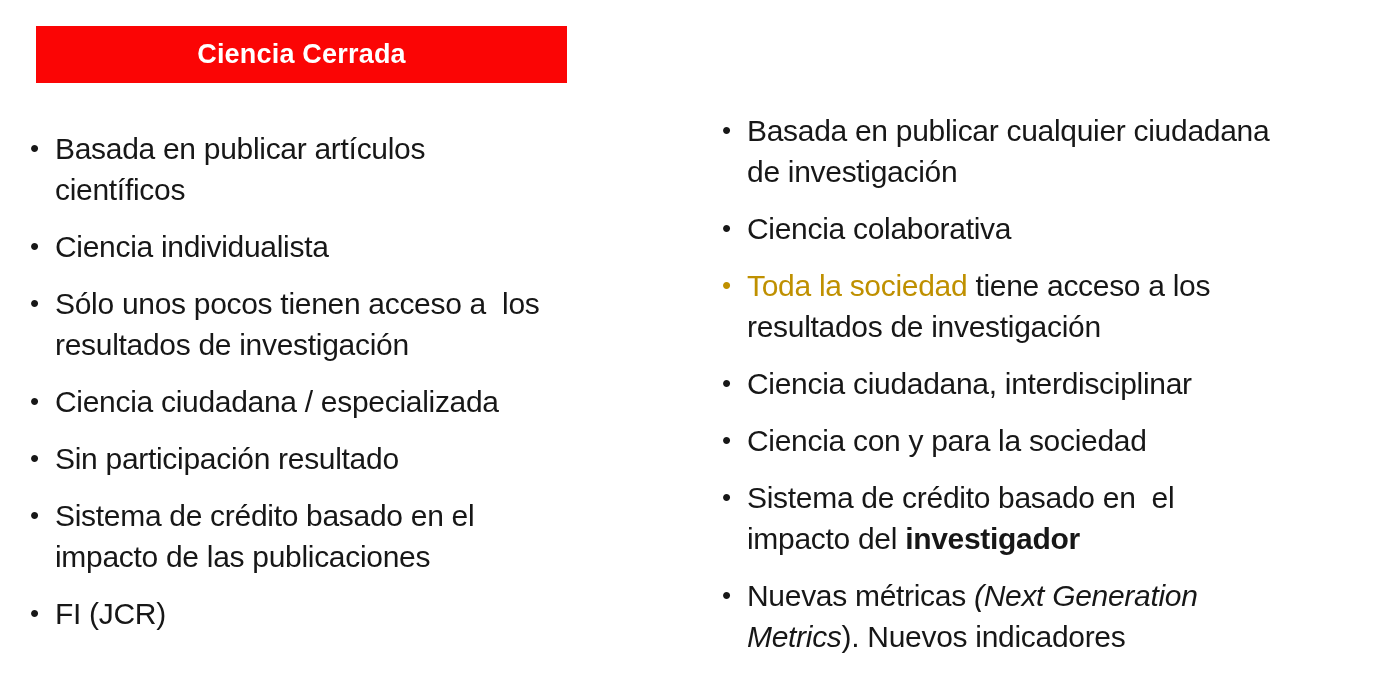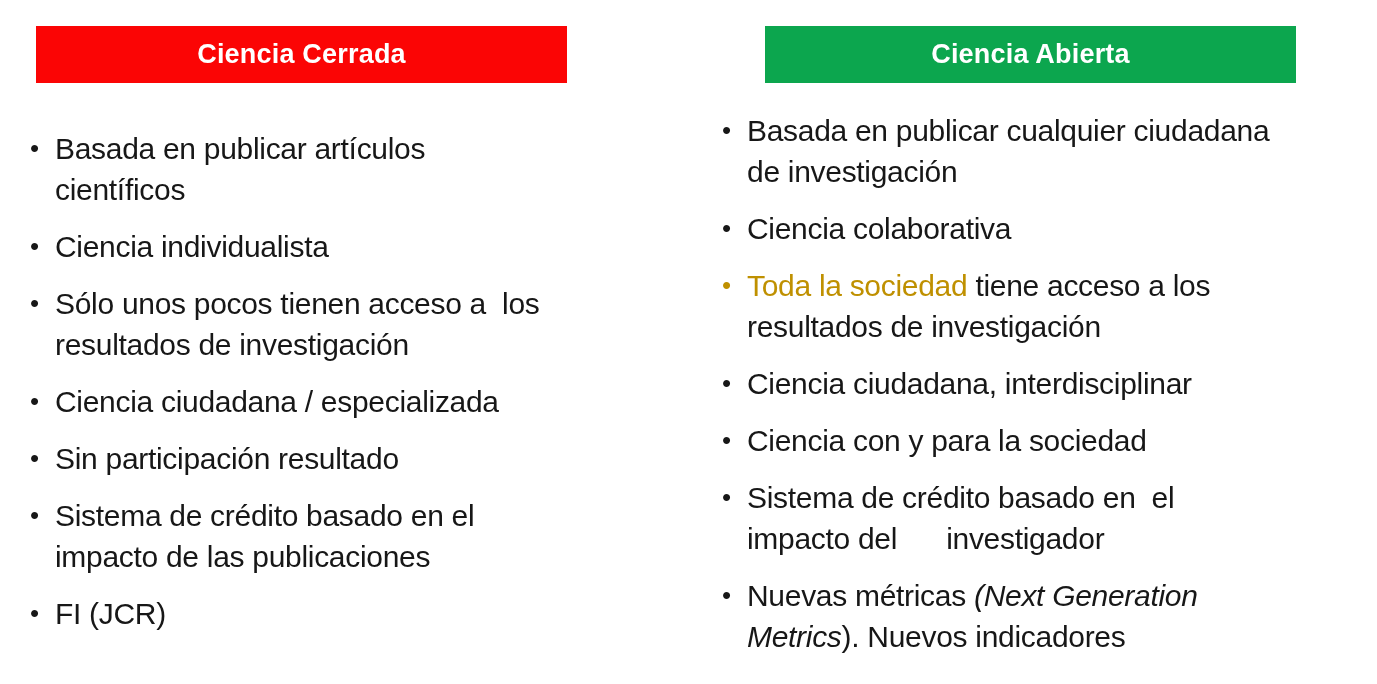--- a/index.html
+++ b/index.html
@@ -50,32 +50,31 @@
   }
   ul.bullet-list .bullet {
     flex: 0 0 25px;
     font-size: 26px;
   }
   ul.bullet-list .txt {
     flex: 1 1 auto;
     white-space: pre-wrap;
   }
   .seg-normal    { font-style: normal; font-weight: normal; }
-  .seg-bold      { font-weight: normal; margin-left: 41px; }
+  .seg-bold      { font-weight: bold; }
   .seg-italic    { font-style: italic; }
   .seg-bold-gold { font-weight: normal; color: var(--gold, #bf9000); }
 </style>
 </head>
 <body>
 
 <div class="slide">
 
   <div class="col-header closed">Ciencia Cerrada</div>
 
-  <div class="col-header open">Ciencia Abierta</div>
 
   <ul class="bullet-list closed">
       <li>
         <span class="bullet">•</span>
         <span class="txt"><span class="seg-normal">Basada en publicar artículos
 científicos</span></span>
       </li>
       <li>
         <span class="bullet">•</span>
         <span class="txt"><span class="seg-normal">Ciencia individualista</span></span>

